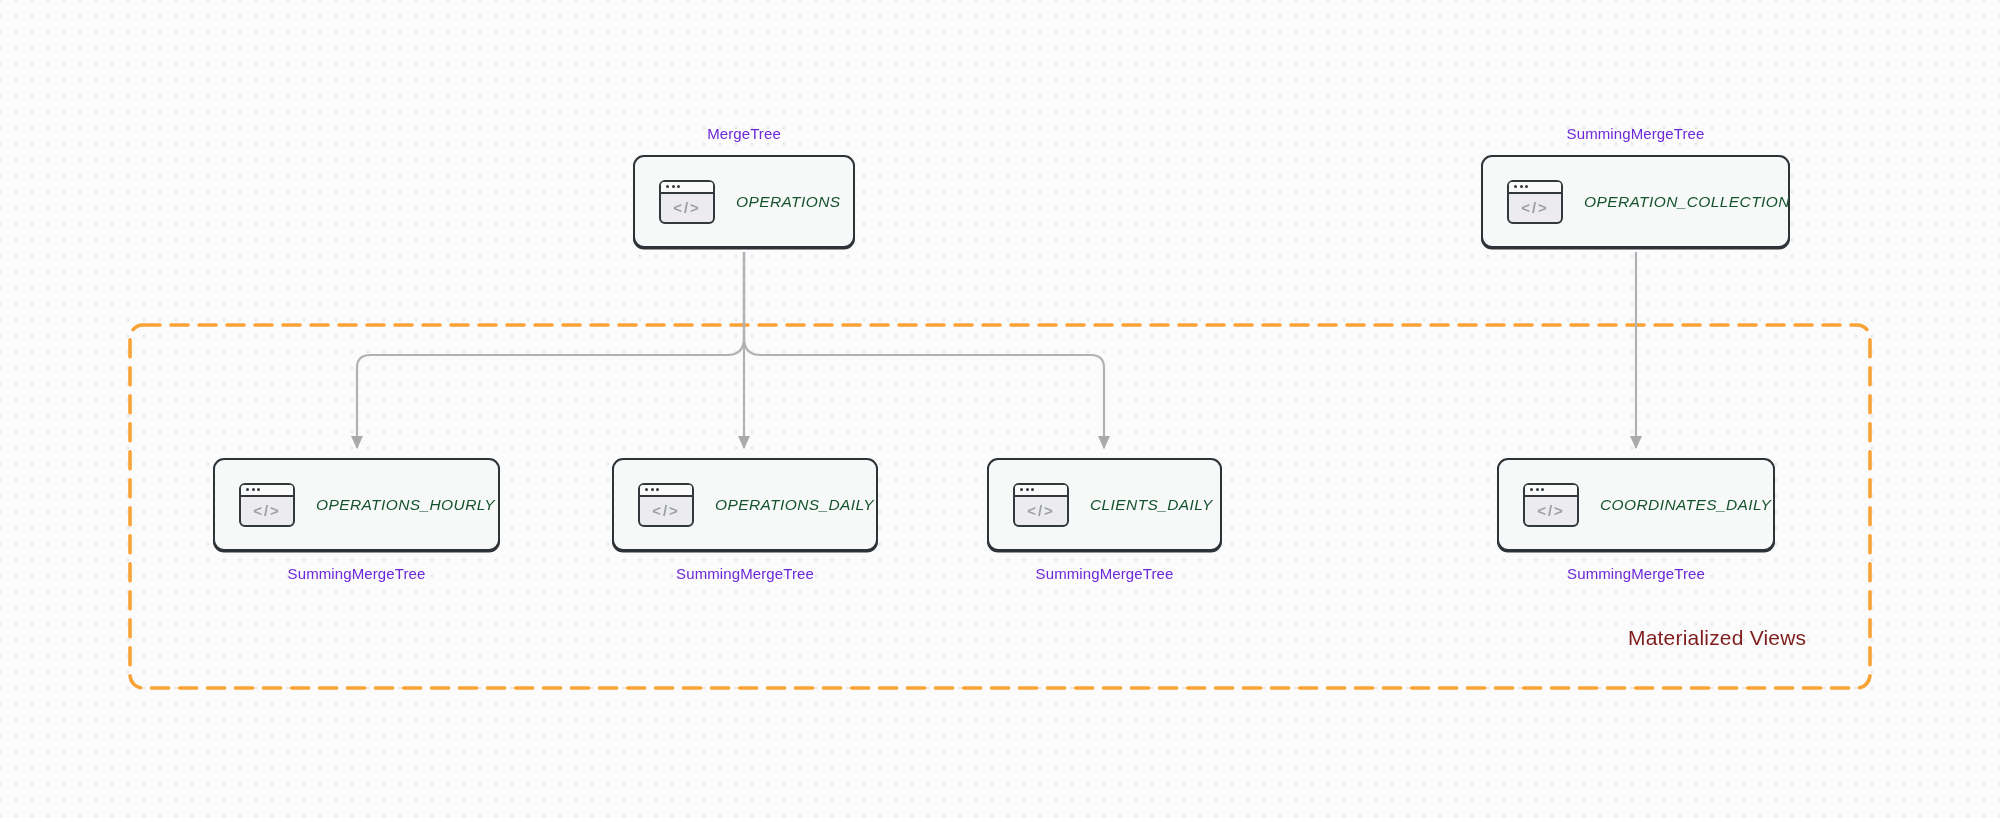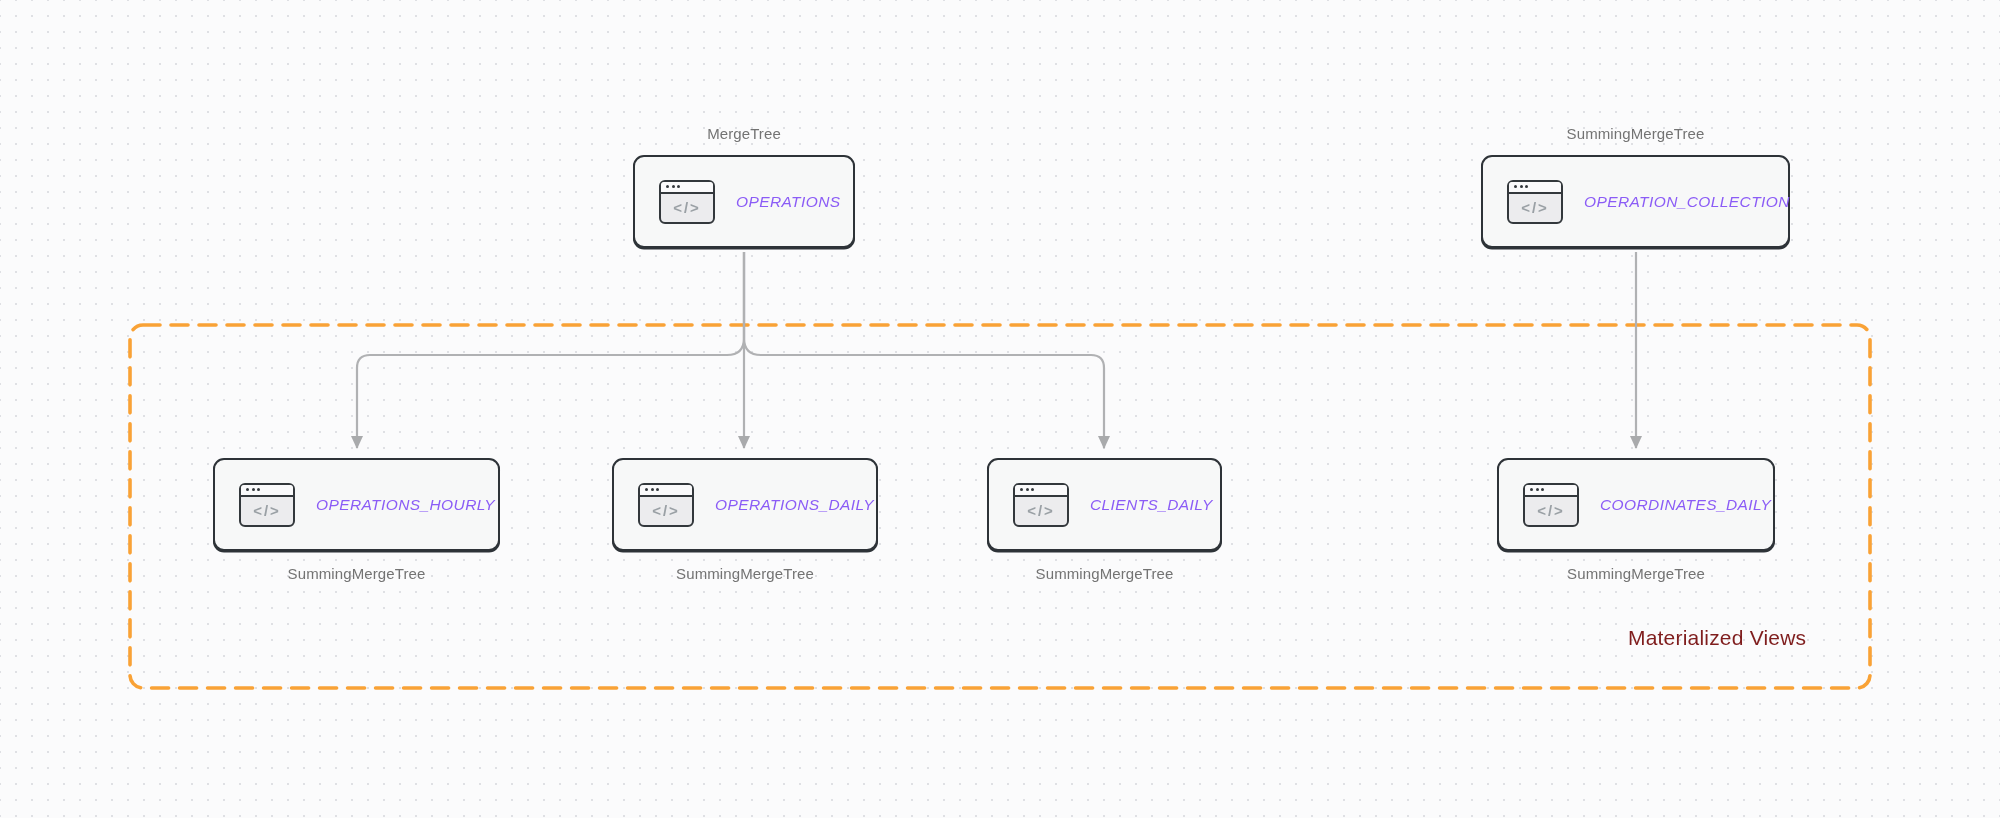--- a/index.html
+++ b/index.html
@@ -8,21 +8,21 @@
     font-family:"Liberation Sans","DejaVu Sans",sans-serif;
     background-color:#fbfbfc;
     background-image:radial-gradient(circle,#dfe0e4 1.15px,rgba(0,0,0,0) 1.3px);
     background-size:16px 16px;
     background-position:8px 8px;
   }
   .canvas{position:absolute;inset:0;}
   svg.wires{position:absolute;left:0;top:0;pointer-events:none;}
   .node-wrap{position:absolute;display:flex;flex-direction:column;}
   .engine-label{
-    text-align:center;font-size:15px;line-height:22px;color:#737373;
+    text-align:center;font-size:15px;line-height:22px;color:#6d28d9;
     letter-spacing:0.1px;
   }
   .engine-label.above{margin-bottom:10px;}
   .engine-label.below{margin-top:12px;}
   .node-box{
     height:89px;border:2.5px solid #2e3338;border-radius:11px;
     background:#f7f8f8;display:flex;align-items:center;
     padding-left:24px;box-sizing:content-box;
     box-shadow:0 1.5px 0 #2e3338;cursor:pointer;
   }
@@ -35,21 +35,21 @@
     border-radius:3px 3px 0 0;display:flex;align-items:center;
     gap:2.5px;padding-left:5px;
   }
   .win-dot{width:3px;height:3px;border-radius:50%;background:#33383c;}
   .win-body{
     flex:1;display:flex;align-items:center;justify-content:center;
     font-size:15px;font-weight:700;letter-spacing:2px;color:#9aa0a5;
     font-family:"Liberation Sans","DejaVu Sans",sans-serif;
   }
   .node-title{
-    font-style:italic;font-size:15.5px;color:#8b5cf6;letter-spacing:0.4px;
+    font-style:italic;font-size:15.5px;color:#14532d;letter-spacing:0.4px;
     margin-left:21px;white-space:nowrap;font-weight:500;text-align:center;
   }
   .group-label{
     position:absolute;font-size:21px;font-weight:500;color:#7f1d1d;
     letter-spacing:0.2px;white-space:nowrap;
   }
 </style>
 </head>
 <body>
 

